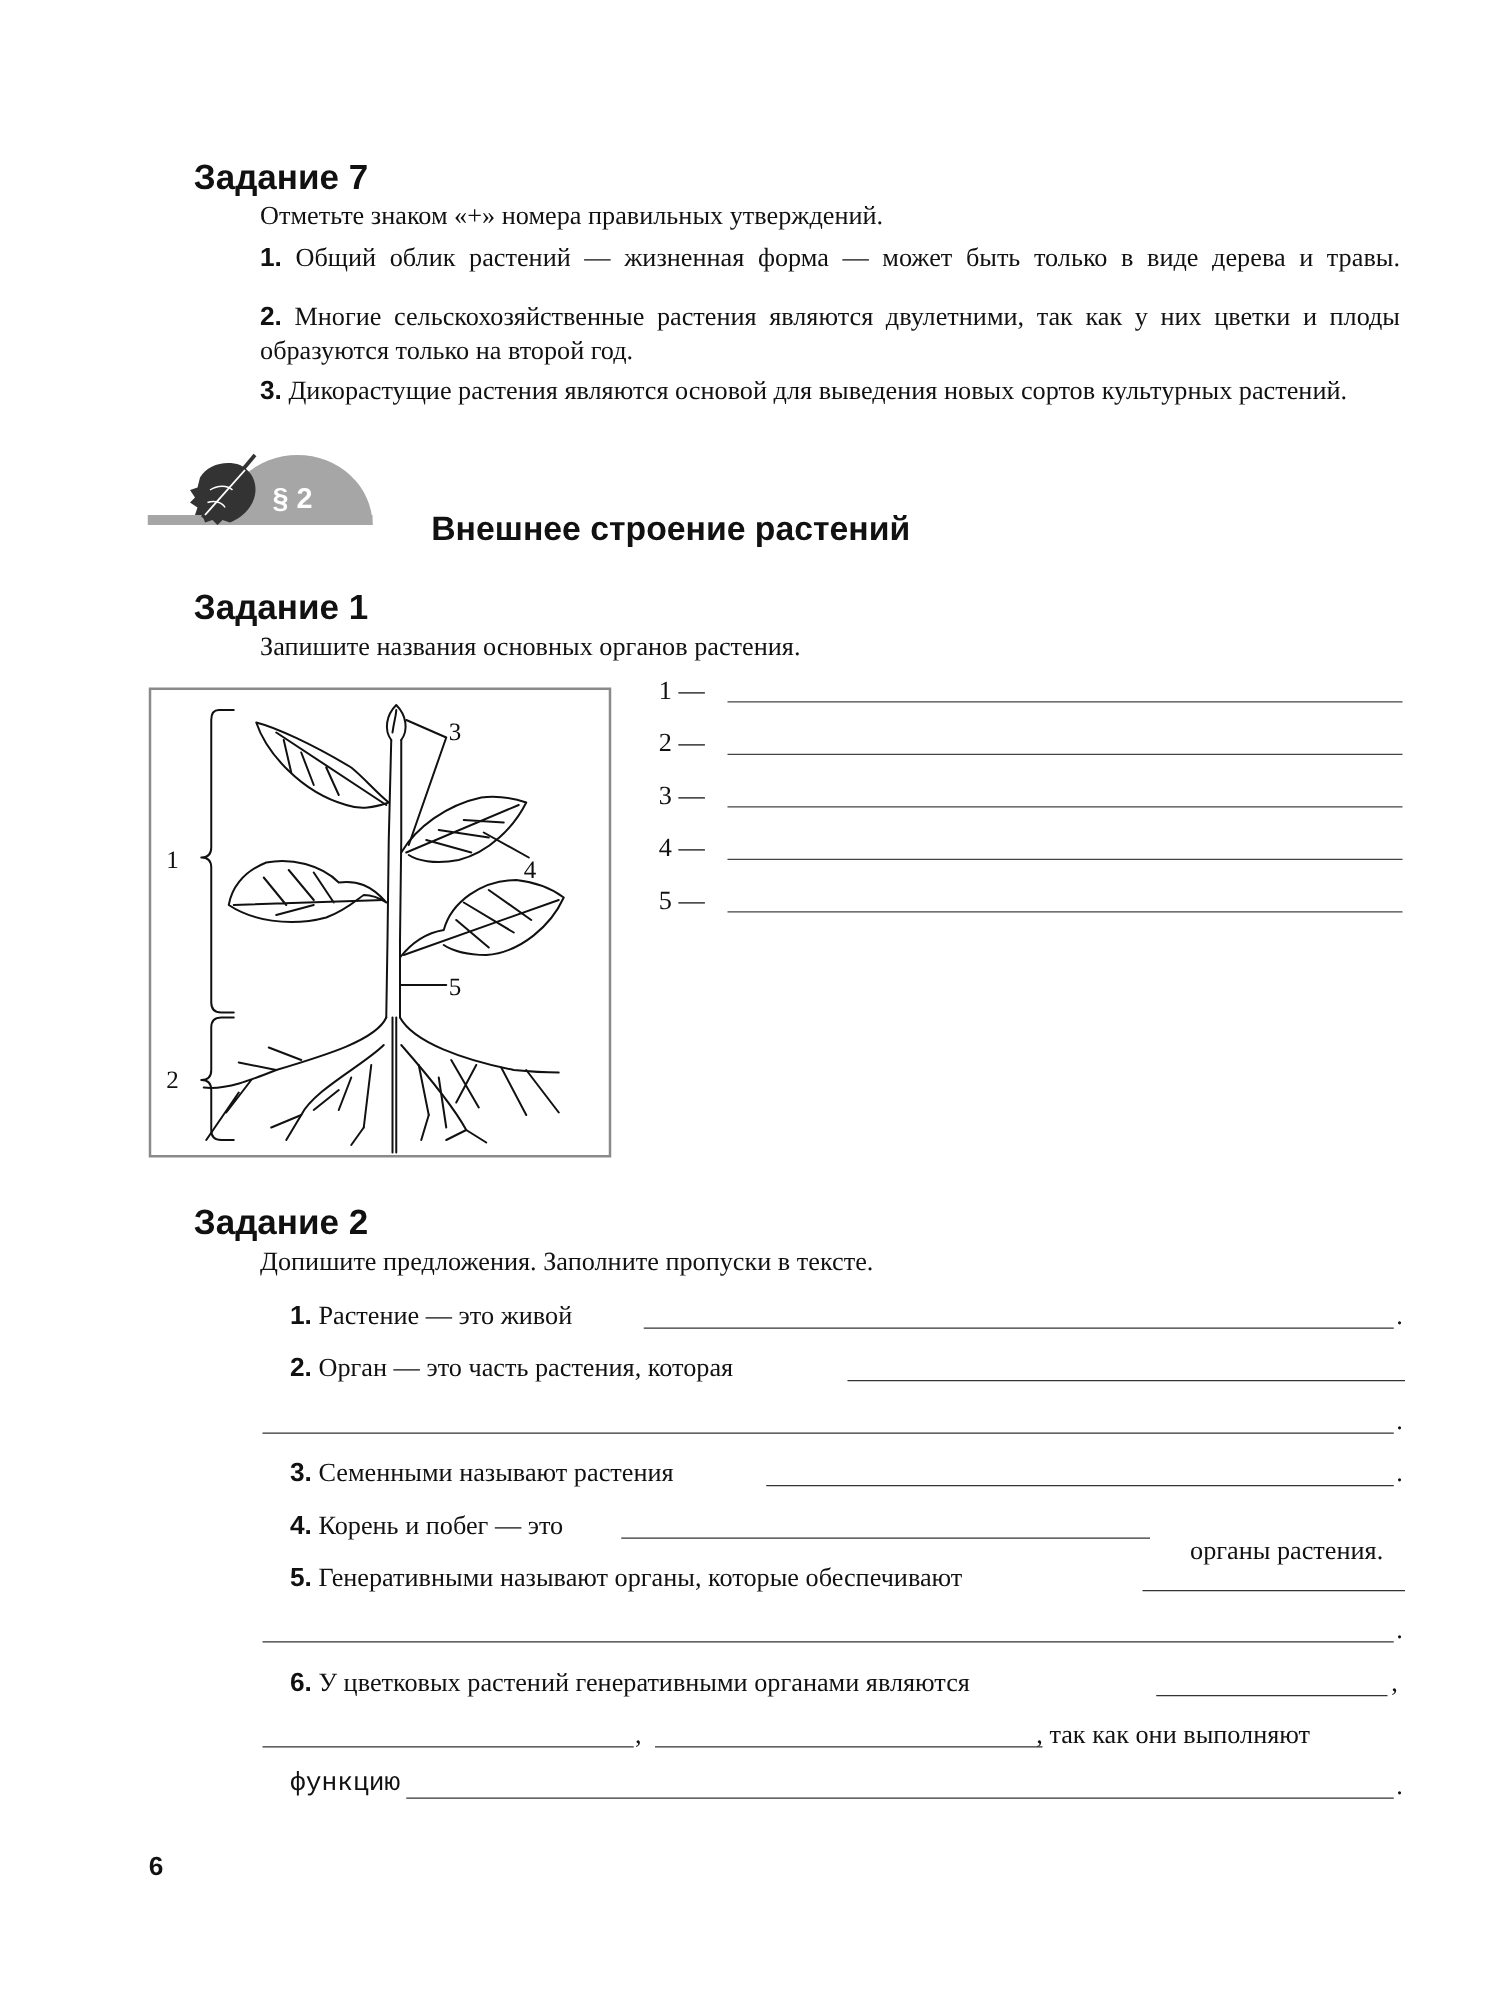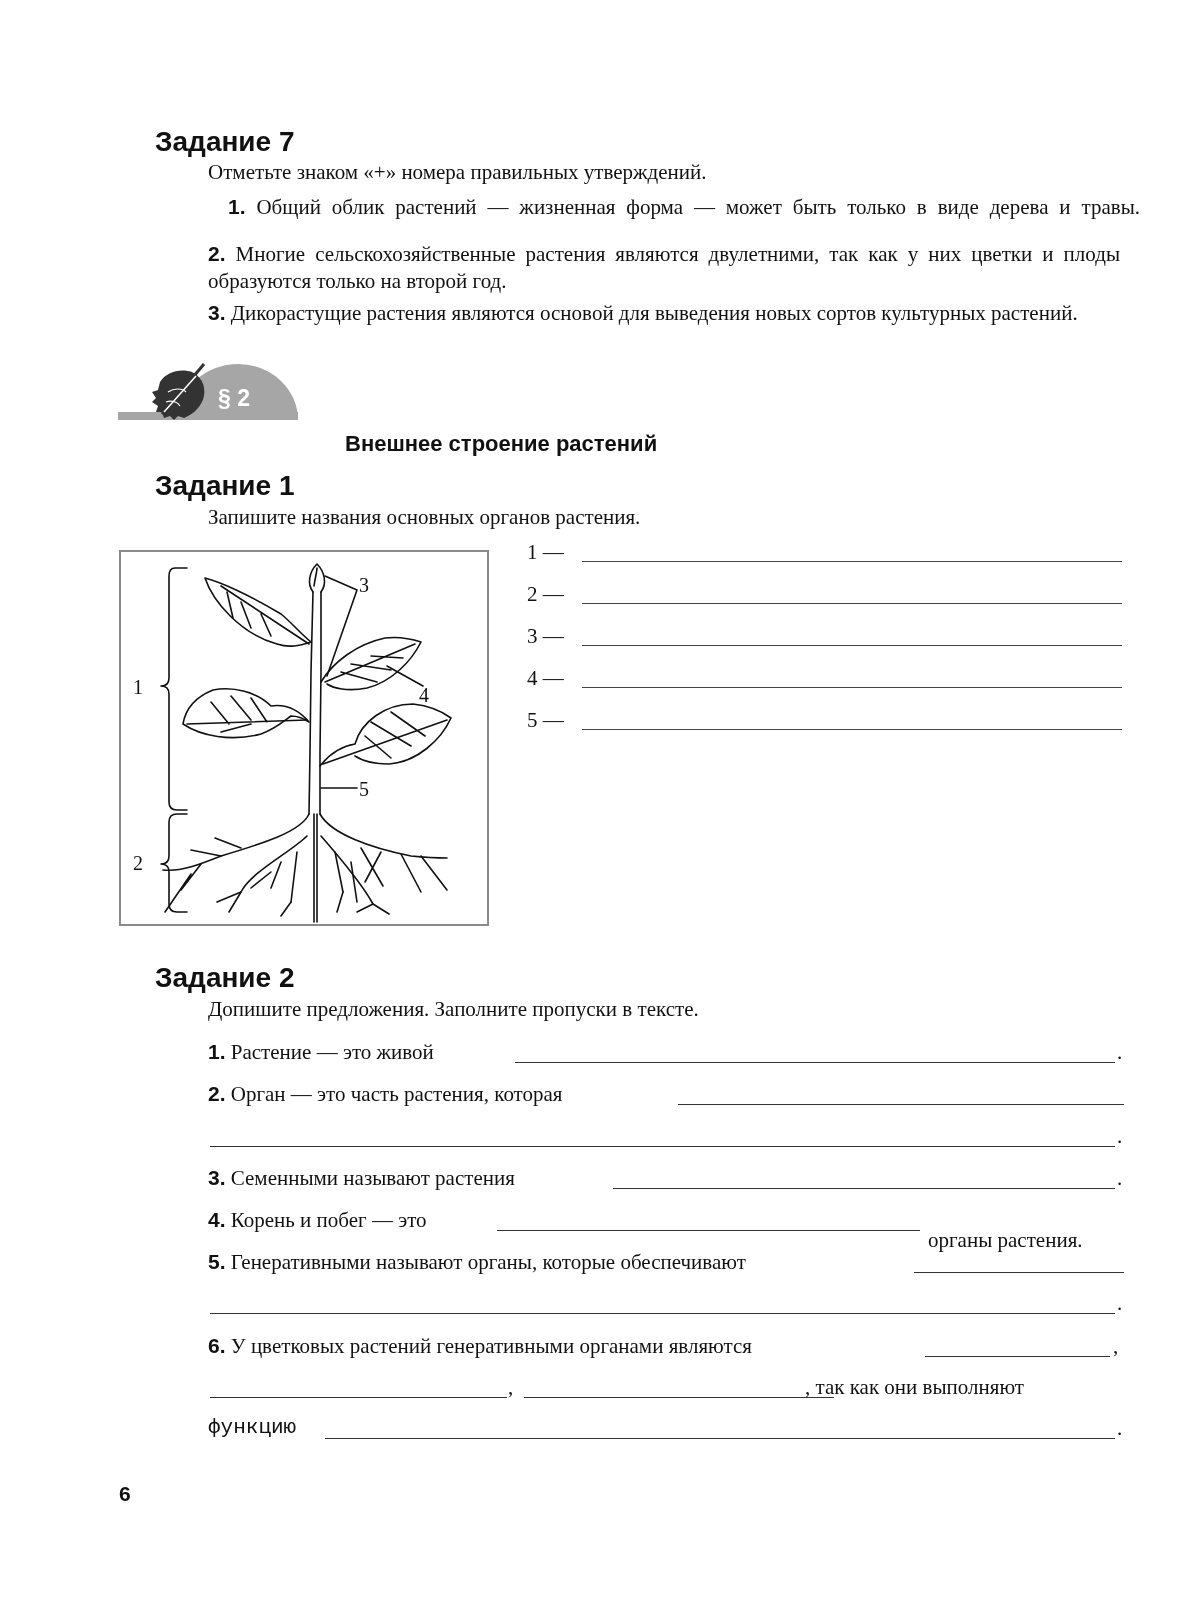--- a/index.html
+++ b/index.html
@@ -7,41 +7,41 @@
   .sans { font-family: "Liberation Sans", "DejaVu Sans", sans-serif; }
   .abs { position: absolute; }
 
   .task-title { font-family: "Liberation Sans", sans-serif; font-weight: bold; font-size: 28px; left: 155px; }
   .instr { font-family: "Liberation Serif", serif; font-size: 21px; left: 208px; }
   .para { font-family: "Liberation Serif", serif; font-size: 21px; left: 208px; width: 912px; line-height: 27px; text-align: justify; text-align-last: left; }
   .para.last-just { text-align-last: justify; }
   .num { font-family: "Liberation Sans", sans-serif; font-weight: bold; }
 
   .section-badge { left: 118px; top: 362px; width: 185px; height: 70px; }
-  .section-title { font-family: "Liberation Sans", sans-serif; font-weight: bold; font-size: 22px; left: 345px; top: 408px; margin-top: 23px; }
+  .section-title { font-family: "Liberation Sans", sans-serif; font-weight: bold; font-size: 27px; left: 345px; top: 408px; }
 
   .figure { left: 119px; top: 550px; width: 370px; height: 376px; border: 2px solid #8a8a8a; box-sizing: border-box; background: #fff; }
 
   .answer-row { position: absolute; left: 527px; width: 595px; height: 30px; font-family: "Liberation Serif", serif; font-size: 21px; }
   .answer-row .lbl { position: absolute; left: 0; top: 0; }
   .answer-row .line { position: absolute; left: 55px; right: 0; top: 21px; border-bottom: 1.5px solid #444; }
 
-  .fill-row { position: absolute; font-family: "Liberation Serif", serif; font-size: 21px; height: 30px; }
+  .fill-row { position: absolute; font-family: "Liberation Serif", serif; font-size: 21px; height: 30px; margin-left: 24px; }
   .fill-line { position: absolute; border-bottom: 1.5px solid #333; height: 0; }
   .dot { position: absolute; font-family: "Liberation Serif", serif; font-size: 21px; }
 
   .page-num { font-family: "Liberation Sans", sans-serif; font-weight: bold; font-size: 21px; left: 119px; top: 1482px; }
 </style>
 </head>
 <body>
 
 <div class="abs task-title" style="top:126px;">Задание 7</div>
 <div class="abs instr" style="top:160px;">Отметьте знаком «+» номера правильных утверждений.</div>
 
-<div class="abs para last-just" style="top:193px;margin-left:20px;">
+<div class="abs para last-just" style="top:193px;">
   <span class="num">1.</span>
   <span>Общий облик растений — жизненная форма — может быть только в виде дерева и травы.</span>
 </div>
 <div class="abs para" style="top:240px;">
   <span class="num">2.</span>
   <span>Многие сельскохозяйственные растения являются двулетними, так как у них цветки и плоды образуются только на второй год.</span>
 </div>
 <div class="abs para" style="top:299px;">
   <span class="num">3.</span>
   <span>Дикорастущие растения являются основой для выведения новых сортов культурных растений.</span>

